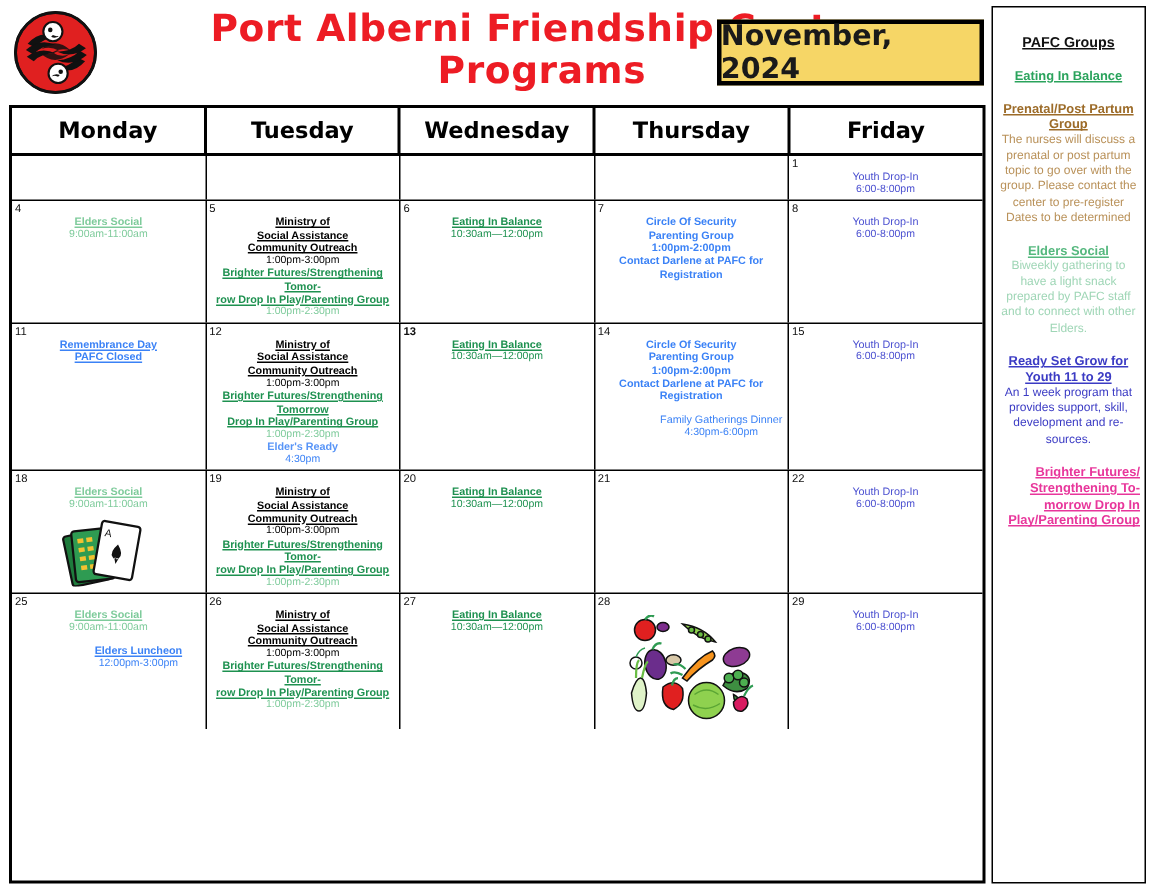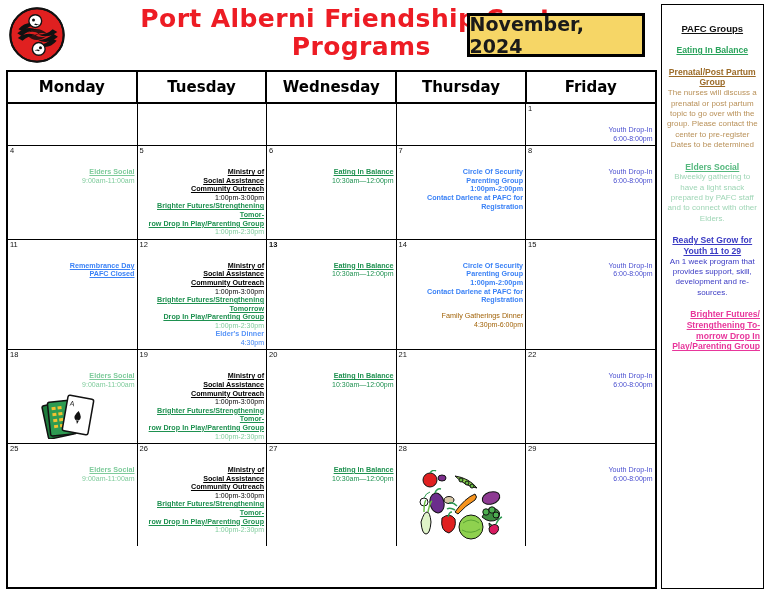--- a/index.html
+++ b/index.html
@@ -53,21 +53,21 @@
     font-weight: bold;
     color: #ED1C24;
     font-size: 25px;
     line-height: 1.12;
     letter-spacing: 0.4px;
     margin-top: 1px;
     white-space: pre-line;
   }
   #month-badge {
     position: absolute;
-    right: 12px; top: 9px;
+    right: 1px; top: 9px;
     width: 178px; height: 44px;
     background: #F6D666;
     border: 3px solid #000000;
     display: flex;
     align-items: center;
     justify-content: center;
     font-family: "DejaVu Sans", sans-serif;
     font-weight: bold;
     font-size: 19px;
     color: #1a1a1a;
@@ -120,22 +120,22 @@
   .day:last-child { border-right: none; }
   .daynum {
     position: absolute;
     top: 0px; left: 2px;
     font-size: 7.5px;
     color: #111;
     font-family: "Liberation Sans", sans-serif;
     line-height: 1.25;
   }
   .events {
-    margin-top: 21px;
-    text-align: right;
+    margin-top: 9px;
+    text-align: center;
     width: 100%;
   }
   .ev { line-height: 1.2; }
   .ev .t {
     display: block;
     font-size: 7px;
   }
   .ev .ttl {
     display: block;
     font-weight: bold;
@@ -143,21 +143,21 @@
     font-size: 7.2px;
   }
   .ev .ttl.noul { text-decoration: none; }
   .ev.sp { margin-top: 7px; }
 
   
   .c-green   { color: #1E9150; }
   .c-green-l { color: #7ECB9B; }
   .c-red     { color: #3b82f6; }
   .c-blue    { color: #4A4FD0; }
-  .c-purple  { color: #a16207; padding-left: 40px; }
+  .c-purple  { color: #3b82f6; padding-left: 40px; }
   .c-black   { color: #000000; }
 
   .big { font-size: 8.4px; }
 
   
   .clip { display: block; margin: 0 auto; }
 
   
   #sidebar {
     border: 1.5px solid #000;
@@ -346,21 +346,21 @@
                   <span class="ttl">Social Assistance</span>
                   <span class="ttl">Community Outreach</span>
                   <span class="t">1:00pm-3:00pm</span>
                 </div>
                 <div class="ev c-green">
                   <span class="ttl">Brighter Futures/Strengthening Tomorrow</span>
                   <span class="ttl">Drop In Play/Parenting Group</span>
                   <span class="t" style="color: rgb(126, 203, 155);">1:00pm-2:30pm</span>
                 </div>
                 <div class="ev c-red">
-                  <span class="ttl noul big" style="font-weight: bold; opacity: 0.85;">Elder's Dinner</span>
+                  <span class="ttl noul big" style="font-weight: bold; opacity: 0.85;">Elder's Ready</span>
                   <span class="t">4:30pm</span>
                 </div>
               </div>
             </div>
             <div class="day">
               <div class="daynum" style="font-weight: bold;">13</div>
               <div class="events">
                 <div class="ev c-green">
                   <span class="ttl">Eating In Balance</span>
                   <span class="t">10:30am—12:00pm</span>
@@ -465,20 +465,24 @@
               </div>
             </div>
           </div>
           <div class="week">
             <div class="day">
               <div class="daynum">25</div>
               <div class="events">
                 <div class="ev c-green-l">
                   <span class="ttl">Elders Social</span>
                   <span class="t">9:00am-11:00am</span>
+                </div>
+                <div class="ev c-purple sp">
+                  <span class="ttl">Elders Luncheon</span>
+                  <span class="t">12:00pm-3:00pm</span>
                 </div>
               </div>
             </div>
             <div class="day">
               <div class="daynum">26</div>
               <div class="events">
                 <div class="ev c-black">
                   <span class="ttl">Ministry of</span>
                   <span class="ttl">Social Assistance</span>
                   <span class="ttl">Community Outreach</span>

